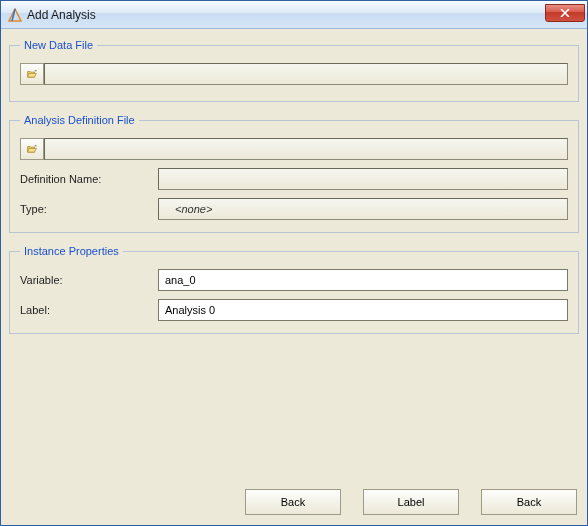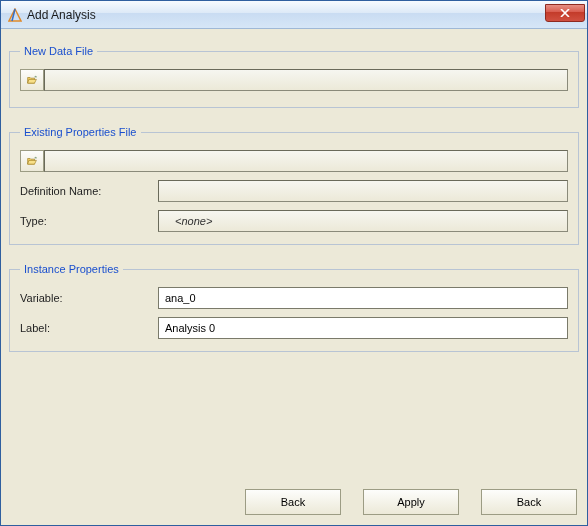--- a/index.html
+++ b/index.html
@@ -48,21 +48,21 @@
   .close-btn svg { display:block; }
   .client {
     flex: 1;
     background: #ece9d8;
     display: flex;
     flex-direction: column;
     padding: 6px 8px 8px 8px;
   }
   fieldset.group {
     border: 1px solid #b8c4d4;
-    margin: 10px 0 8px 0;
+    margin: 4px 0 8px 0;
     padding: 10px 10px 12px 10px;
     position: relative;
   }
   fieldset.group > legend {
     color: #1a4fce;
     padding: 0 4px;
     font-size: 11px;
   }
   .file-row {
     display: flex;
@@ -162,21 +162,21 @@
             <path d="M3 6 L15 6 L12 12 L1 12 Z" fill="#f8e089" stroke="#9a7a20"></path>
             <path d="M12 2 C13 1 14 1 15 2" fill="none" stroke="#3a6a3a" stroke-width="1"></path>
             <path d="M15 2 L14 1 M15 2 L14 3" fill="none" stroke="#3a6a3a" stroke-width="1"></path>
           </svg>
         </button>
         <input class="sunken-input" type="text" value="" style="">
       </div>
     </fieldset>
 
     <fieldset class="group">
-      <legend>Existing Properties File</legend>
+      <legend>Analysis Definition File</legend>
       <div class="file-row">
         <button class="open-btn">
           <svg width="16" height="14" viewBox="0 0 16 14">
             <path d="M1 3 L5 3 L6 4 L12 4 L12 12 L1 12 Z" fill="#f3cf62" stroke="#9a7a20"></path>
             <path d="M3 6 L15 6 L12 12 L1 12 Z" fill="#f8e089" stroke="#9a7a20"></path>
             <path d="M12 2 C13 1 14 1 15 2" fill="none" stroke="#3a6a3a" stroke-width="1"></path>
             <path d="M15 2 L14 1 M15 2 L14 3" fill="none" stroke="#3a6a3a" stroke-width="1"></path>
           </svg>
         </button>
         <input class="sunken-input" type="text" value="" style="">
@@ -200,18 +200,18 @@
       <div class="field-row">
         <span class="field-label">Label:</span>
         <input class="text-input" type="text" value="Analysis 0" style="">
       </div>
     </fieldset>
 
     <div class="spacer"></div>
 
     <div class="button-bar">
       <button class="btn">Back</button>
-      <button class="btn">Apply</button>
+      <button class="btn">Label</button>
       <button class="btn">Back</button>
     </div>
 
   </div>
 </div>
 
 </body></html>

